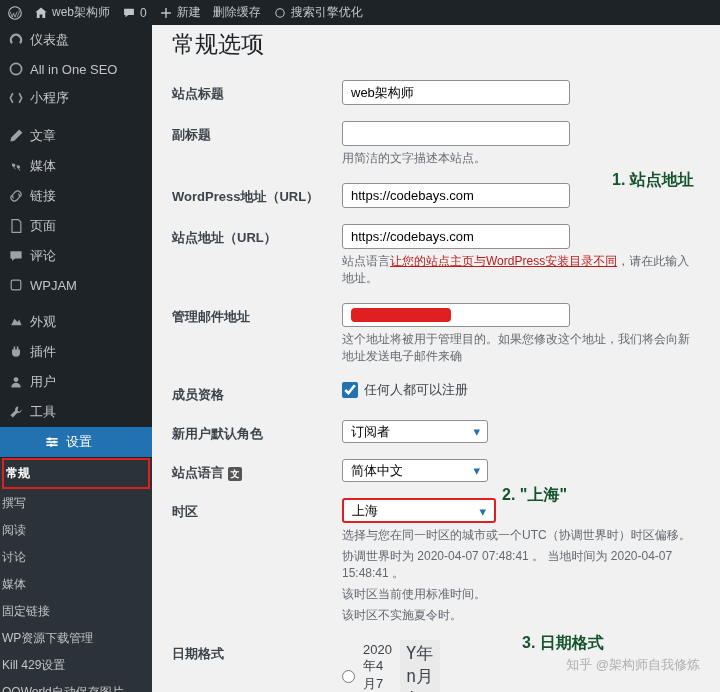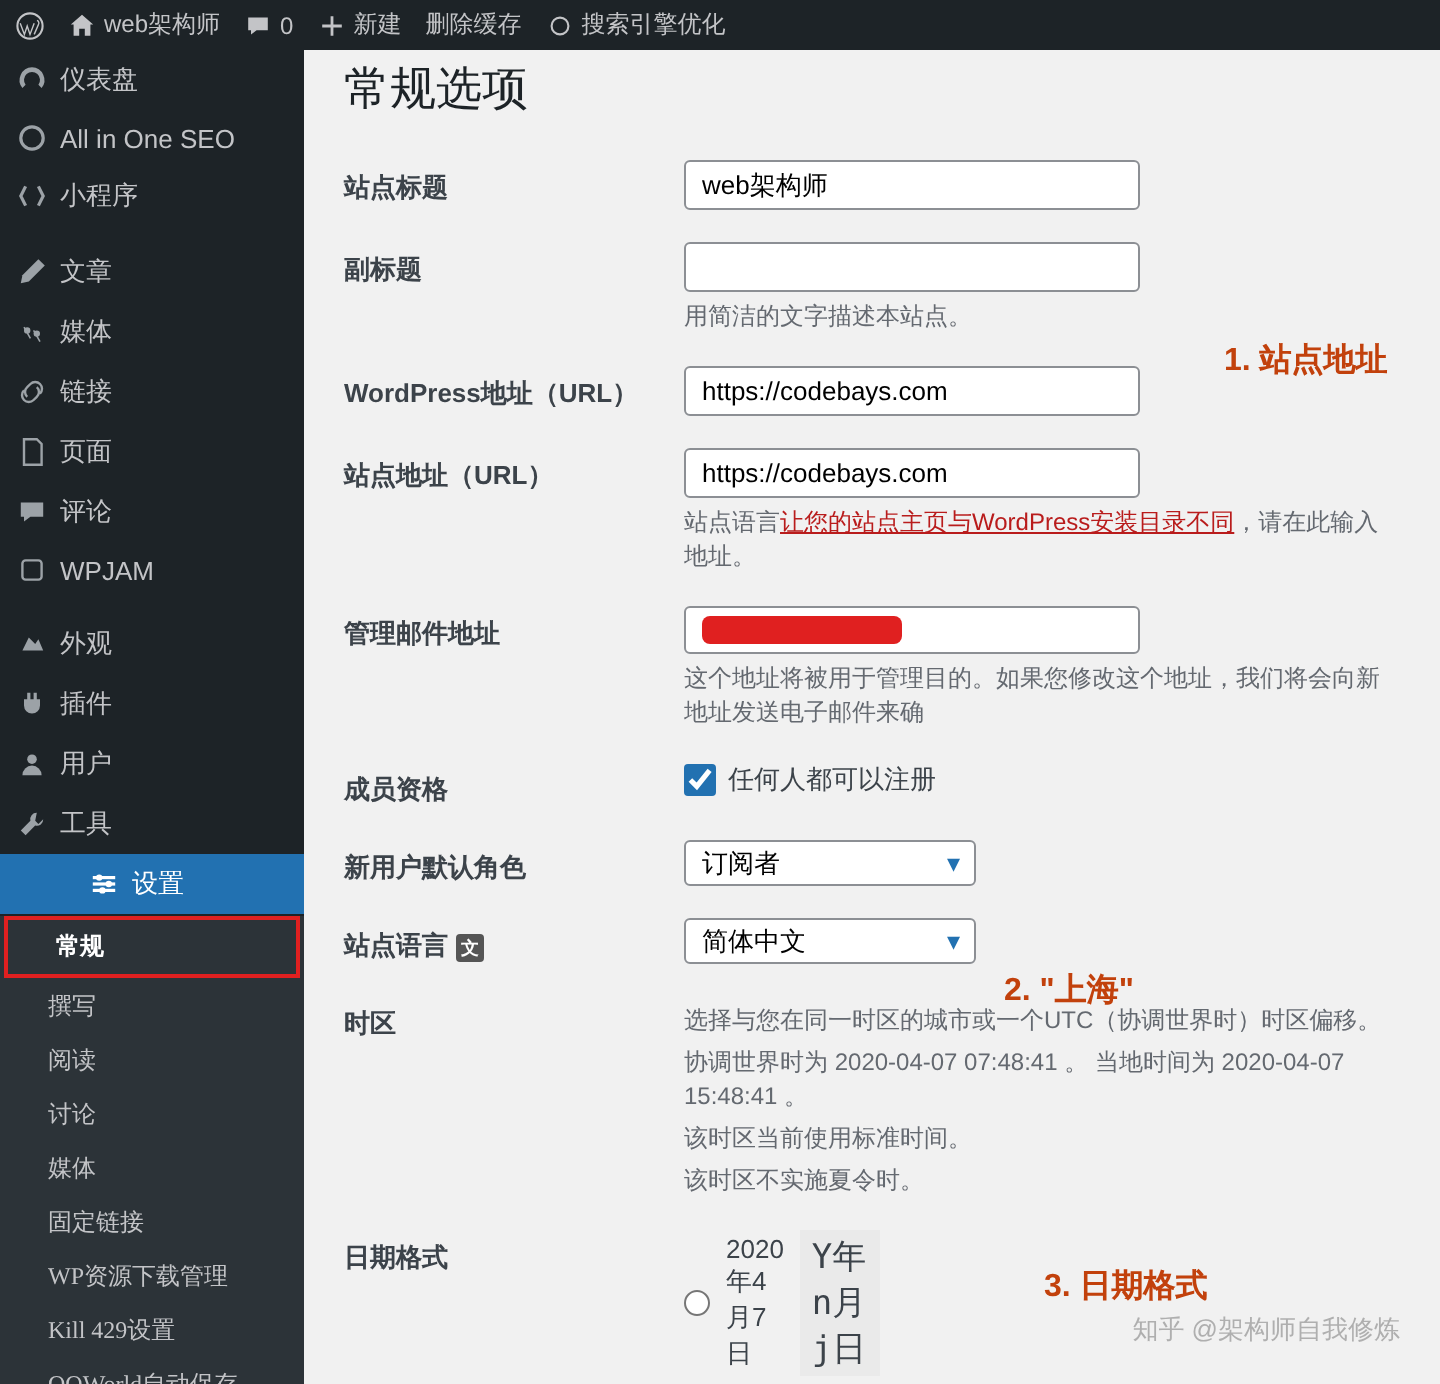--- a/index.html
+++ b/index.html
@@ -11,21 +11,21 @@
 
 .container { display: flex; height: calc(100% - 25px); }
 
 .sidebar { width: 152px; background: #1d2327; color: #c3c4c7; font-size: 13px; position: relative; }
 .menu-item { display: flex; align-items: center; padding: 6px 8px; cursor: pointer; gap: 6px; }
 .menu-item svg { width: 16px; height: 16px; fill: #9ca2a7; flex-shrink: 0; }
 .menu-item.active { background: #2271b1; color: #fff; position: relative; padding-left: 44px; }
 .menu-item.active svg { fill: #fff; }
 .menu-item.active::after { content: ''; position: absolute; right: -8px; top: 50%; transform: translateY(-50%); border: 8px solid transparent; border-right-color: #f1f1f1; }
 .submenu { background: #2c3338; }
-.submenu-item { padding: 5px 24px; cursor: pointer; color: #c3c4c7; font-size: 12px; font-family: Liberation Serif, serif; }
+.submenu-item { padding: 5px 2px; cursor: pointer; color: #c3c4c7; font-size: 12px; }
 .submenu-item.current { color: #fff; font-weight: 600; border: 2px solid #e02020; margin: 1px 2px; }
 
 .content { flex: 1; padding: 4px 20px; overflow-y: auto; position: relative; }
 h1 { font-size: 23px; font-weight: 400; color: #1d2327; margin-bottom: 20px; }
 
 .form-row { display: flex; align-items: flex-start; margin-bottom: 16px; }
 .form-label { width: 170px; font-weight: 600; font-size: 13px; padding-top: 5px; }
 .form-field { flex: 1; }
 .text-input { width: 228px; padding: 4px 8px; border: 1px solid #8c8f94; border-radius: 3px; font-size: 13px; background: #fff; }
 .select-input { width: 146px; padding: 3px 24px 3px 8px; border: 1px solid #8c8f94; border-radius: 3px; font-size: 13px; background: #fff; appearance: none; position: relative; }
@@ -37,21 +37,21 @@
 .checkbox-row input { width: 16px; height: 16px; accent-color: #2271b1; }
 
 .redacted { display: inline-block; width: 100px; height: 14px; background: #e02020; border-radius: 4px; }
 .lang-icon { display: inline-block; width: 14px; height: 14px; background: #555; color: #fff; font-size: 9px; text-align: center; line-height: 14px; border-radius: 2px; margin-left: 4px; }
 
 .tz-select { border: 2.5px solid #e02020; border-radius: 3px; }
 .date-opt { display: flex; align-items: center; gap: 8px; margin-bottom: 4px; }
 .date-opt .codebox { background: #eaeaea; padding: 2px 6px; font-family: monospace; font-size: 17px; margin-left: auto; margin-right: 260px; }
 .date-hl { border: 2.5px solid #e02020; border-radius: 3px; padding: 2px 4px; }
 
-.annotation { position: absolute; color: #c2410c; font-weight: bold; font-size: 16px; }
+.annotation { position: absolute; color: #14532d; font-weight: bold; font-size: 16px; }
 .watermark { position: absolute; bottom: 18px; right: 20px; color: rgba(120,120,120,0.55); font-size: 13px; }
 </style>
 </head>
 <body>
 
 <div class="adminbar">
   <span class="adminbar-item">
       <svg viewBox="0 0 20 20">
         <circle cx="10" cy="10" r="9" fill="none" stroke="#c3c4c7" stroke-width="1.5"></circle>
         <path d="M3 8l3 8 2-6 2 6 3-8M15 6a2 2 0 011 3l-3 7" fill="none" stroke="#c3c4c7"></path>
@@ -248,20 +248,21 @@
     </div>
 
     <div class="form-row">
       <div class="form-label"><span>站点语言</span><span class="lang-icon">文</span></div>
       <div class="form-field"><span class="select-wrap"><select class="select-input"><option>简体中文</option></select></span></div>
     </div>
 
     <div class="form-row">
       <div class="form-label">时区</div>
       <div class="form-field">
+        <span class="select-wrap tz-select"><select class="select-input" style="width:150px;border:none"><option>上海</option></select></span>
         <div class="description">选择与您在同一时区的城市或一个UTC（协调世界时）时区偏移。</div>
         <div class="description"><span>协调世界时为 </span><code>2020-04-07 07:48:41</code><span> 。 当地时间为 </span><code>2020-04-07 15:48:41</code> 。</div>
         <div class="description">该时区当前使用标准时间。</div>
         <div class="description">该时区不实施夏令时。</div>
       </div>
     </div>
 
     <div class="form-row">
       <div class="form-label">日期格式</div>
       <div class="form-field">

